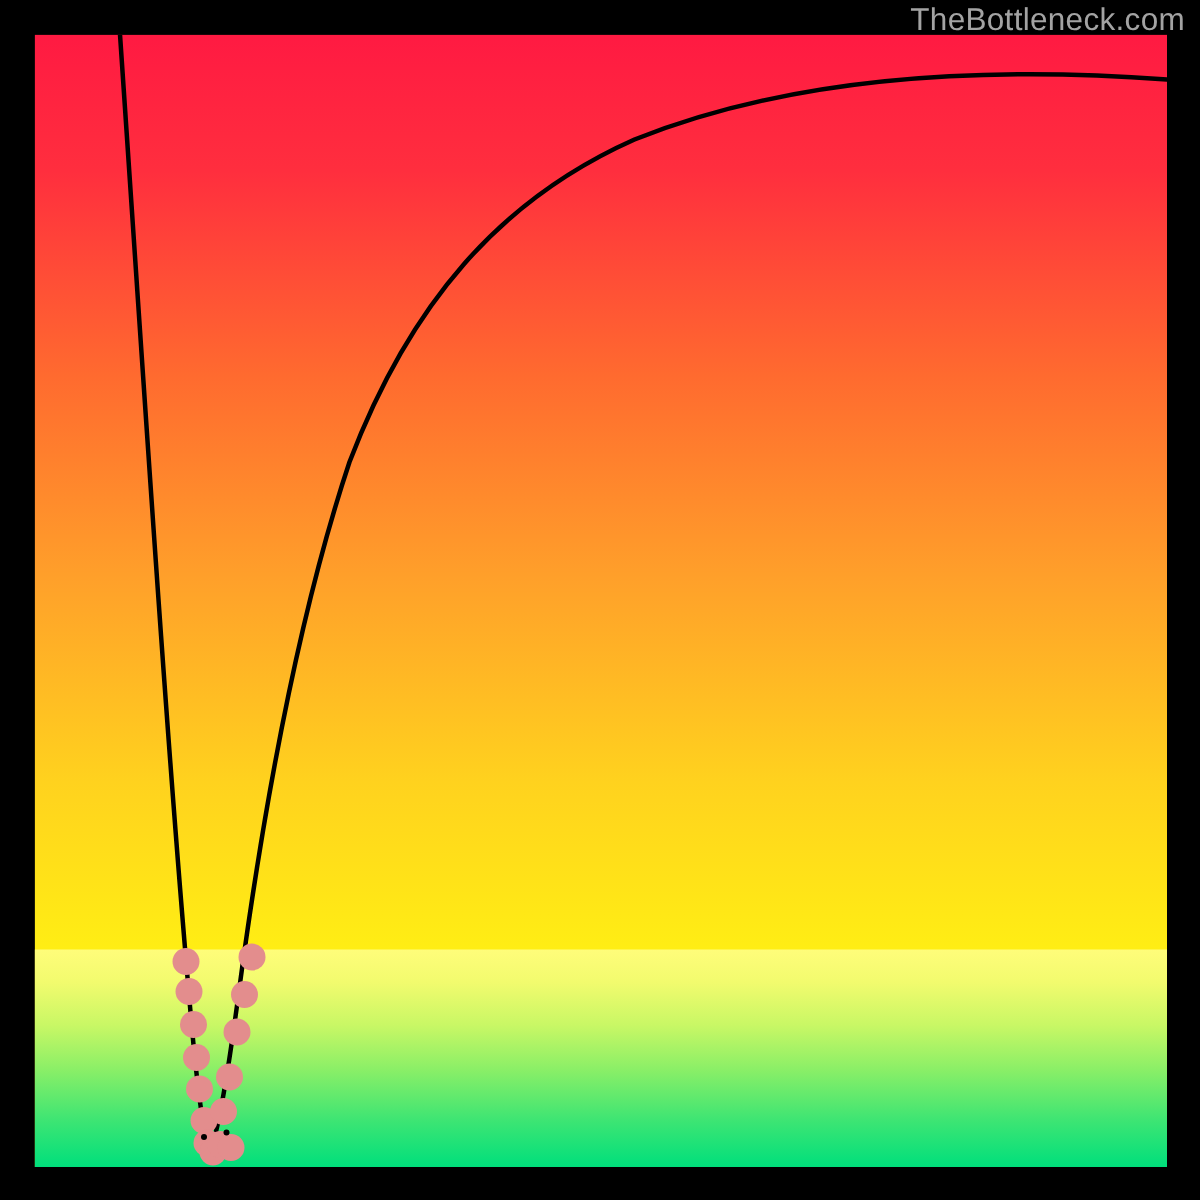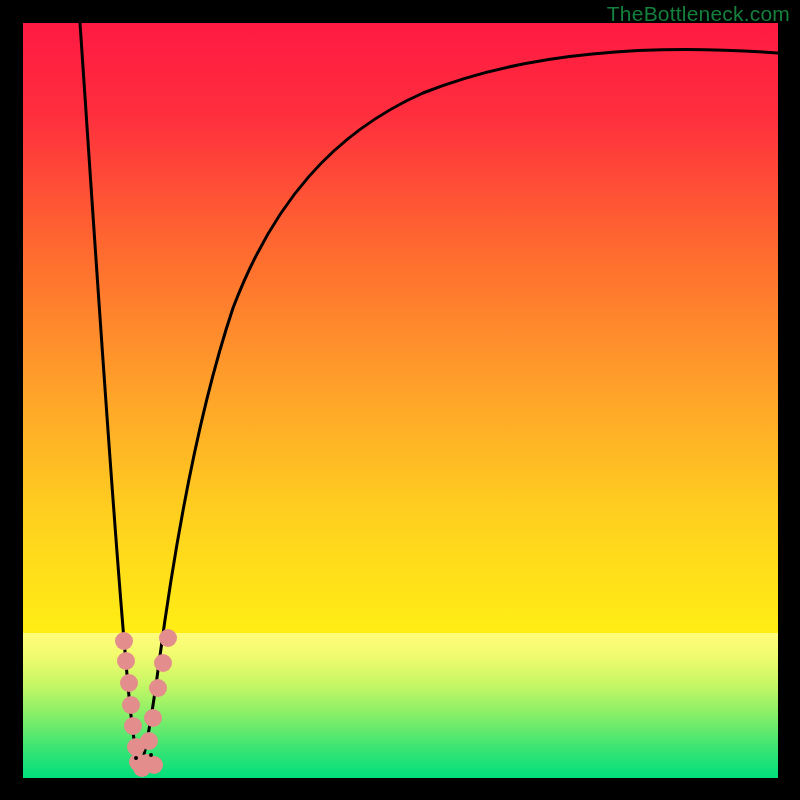--- a/index.html
+++ b/index.html
@@ -13,21 +13,21 @@
   .outer {
     width: 800px;
     height: 800px;
     background: #000;
     position: relative;
   }
   .watermark {
     position: absolute;
     top: 2px;
     right: 10px;
-    color: #15803d;
+    color: #a3a3a3;
     font-family: Arial, Helvetica, sans-serif;
     font-size: 21px;
     font-weight: 500;
     letter-spacing: 0.2px;
     z-index: 20;
   }
   .plot-area {
     position: absolute;
     left: 23px;
     top: 23px;

